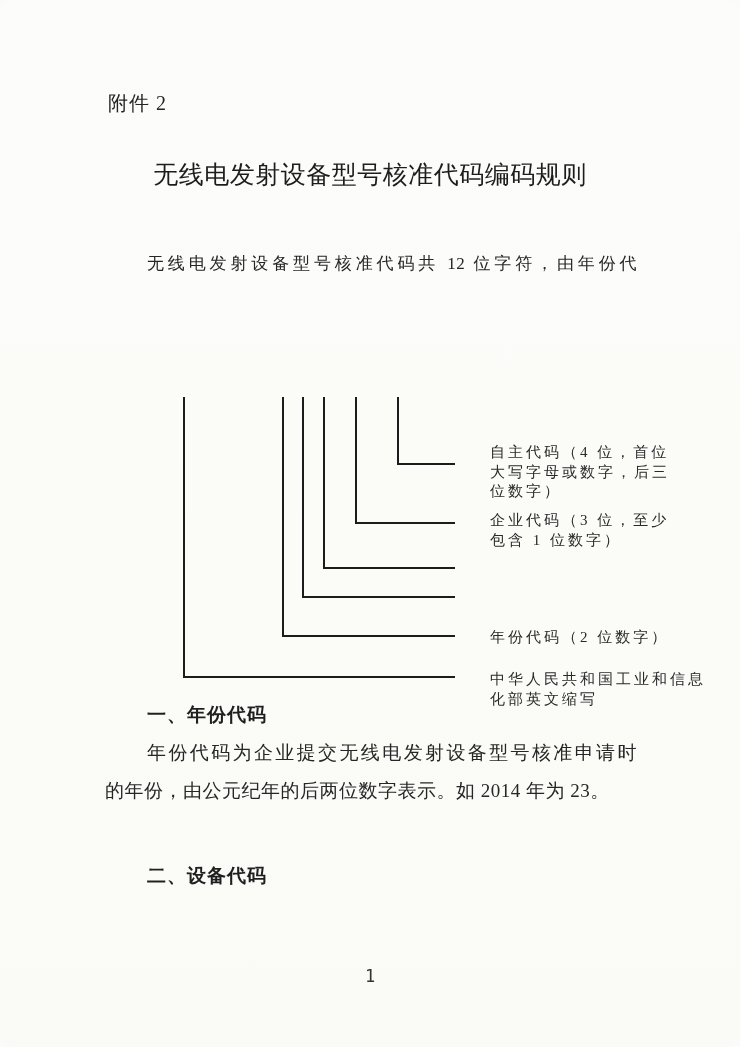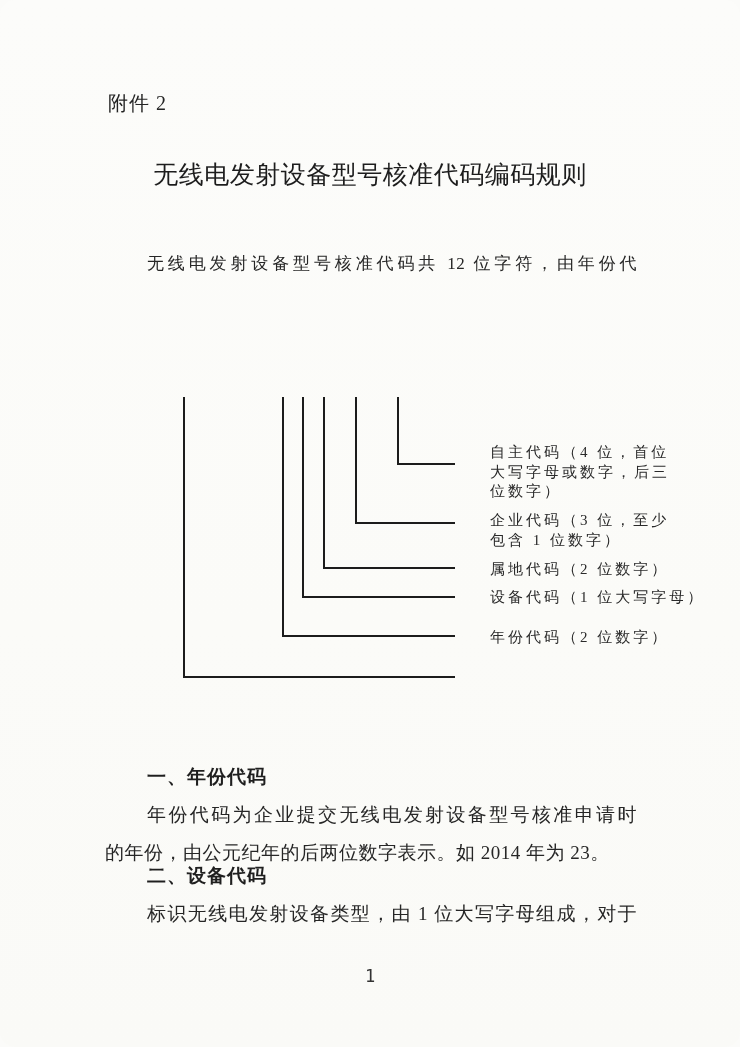--- a/index.html
+++ b/index.html
@@ -71,21 +71,21 @@
   }
   .dl1 { top: 443px; }
   .dl2 { top: 511px; }
   .dl3 { top: 560px; }
   .dl4 { top: 588px; }
   .dl5 { top: 628px; }
   .dl6 { top: 669px; line-height: 20px; }
 
   .section { position: absolute; left: 105px; width: 532px;
     font-size: 19px; line-height: 38px; letter-spacing: 0.5px; color: #262626; }
-  .sec1 { top: 758px; }
+  .sec1 { top: 696px; }
   .sec2 { top: 841px; margin-top: 16px; }
   .sec-heading {
     font-family: "Liberation Sans", "DejaVu Sans", sans-serif;
     font-weight: bold; font-size: 19px; color: #1f1f1f;
     padding-left: 42px; letter-spacing: 1px;
   }
   .pagenum {
     position: absolute; left: 0; top: 966px; width: 740px;
     text-align: center; font-size: 17px; color: #333;
     font-family: "DejaVu Sans Mono", monospace;
@@ -117,30 +117,29 @@
   <div class="dline h h3l"></div>
   <div class="dline h h4l"></div>
   <div class="dline h h5l"></div>
   <div class="dline h h6l"></div>
 
   <div class="dlabel dl1">自主代码（4 位，首位
 大写字母或数字，后三
 位数字）</div>
   <div class="dlabel dl2">企业代码（3 位，至少
 包含 1 位数字）</div>
-  <div class="dlabel dl3">属地代码（2 位数字）</div>
-  <div class="dlabel dl4">设备代码（1 位大写字母）</div>
   <div class="dlabel dl5">年份代码（2 位数字）</div>
+  <div class="dlabel dl6">中华人民共和国工业和信息
+化部英文缩写</div>
 
   <div class="section sec1">
     <div class="sec-heading">一、年份代码</div>
     <span class="ln indent just">年份代码为企业提交无线电发射设备型号核准申请时</span>
     <span class="ln">的年份，由公元纪年的后两位数字表示。如 2014 年为 23。</span>
   </div>
 
   <div class="section sec2">
     <div class="sec-heading">二、设备代码</div>
-    <span class="ln indent just">标识无线电发射设备类型，由 1 位大写字母组成，对于</span>
   </div>
 
   <div class="pagenum">1</div>
 
 </div>
 
 </body></html>

